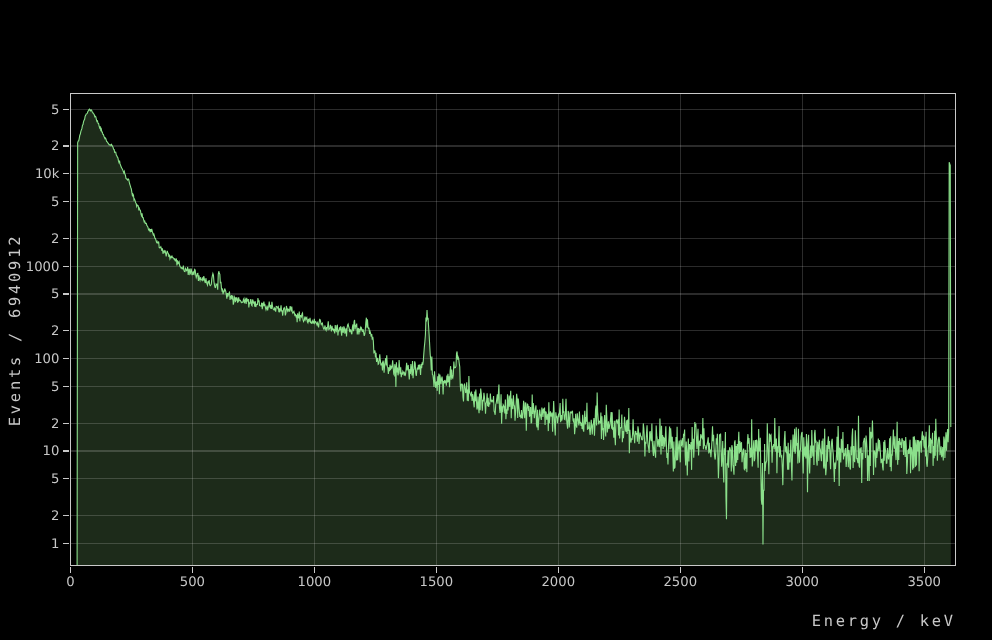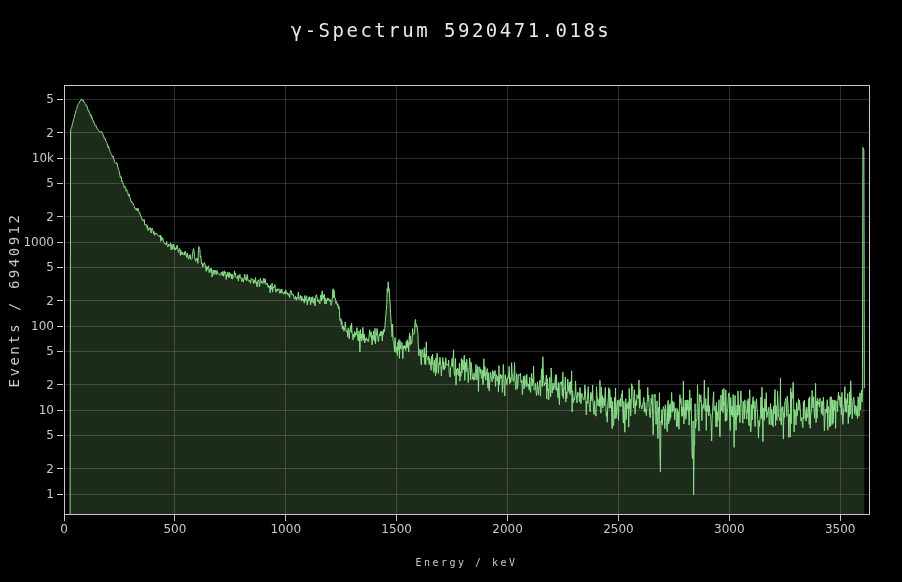--- a/index.html
+++ b/index.html
@@ -1,34 +1,33 @@
 <!DOCTYPE html>
 <html><head>
 <meta charset="utf-8">
 <style>
   html,body{margin:0;padding:0;background:#000;}
   .stage{position:relative;width:902px;height:582px;background:#000;overflow:hidden;
          font-family:"DejaVu Sans",sans-serif;}
   .chart-title{position:absolute;top:19px;left:0;width:902px;text-align:center;
          font-family:"DejaVu Sans Mono",monospace;font-size:19px;letter-spacing:2.5px;
          color:#e9e9e9;white-space:nowrap;}
-  .xlabel{position:absolute;top:557px;left:64px;width:805px;text-align:center;
-         font-family:"DejaVu Sans Mono",monospace;font-size:10px;letter-spacing:2.5px;
+  .xlabel{position:absolute;top:557px;left:64px;width:805px;text-align:right;
+         font-family:"DejaVu Sans Mono",monospace;font-size:14px;letter-spacing:2.5px;
          color:#c8c8c8;white-space:nowrap;}
   .ylabel{position:absolute;left:14px;top:300px;
          transform:translate(-50%,-50%) rotate(-90deg);white-space:nowrap;
          font-family:"DejaVu Sans Mono",monospace;font-size:14px;letter-spacing:2.5px;
          color:#c8c8c8;}
   svg{position:absolute;left:0;top:0;}
 </style>
 </head>
 <body>
 
 <div class="stage">
-  <div class="chart-title">γ-Spectrum 5920471.018s</div>
   <svg id="plot-svg" width="902" height="582" viewBox="0 0 902 582">
       <g>
         <path d="M70.10 514L70.10 511.44L70.59 129.78L71.07 128.25L71.56 127.99L72.05 125.72L72.54 122.85L73.03 121.93L73.51 119.41L74.00 118.11L74.49 116.75L74.98 113.86L75.47 113.20L75.95 110.52L76.44 109.28L76.93 108.41L77.42 105.58L77.90 104.87L78.39 103.57L78.88 103.44L79.37 103.00L79.86 101.44L80.34 100.75L80.83 99.60L81.32 99.26L81.81 100.28L82.30 100.71L82.78 99.76L83.27 100.04L83.76 101.68L84.25 102.03L84.73 103.14L85.22 103.61L85.71 104.32L86.20 106.21L86.69 105.77L87.17 106.39L87.66 108.87L88.15 110.49L88.64 109.99L89.13 112.16L89.61 112.25L90.10 114.67L90.59 116.11L91.08 114.75L91.57 118.13L92.05 117.22L92.54 119.96L93.03 119.96L93.52 122.09L94.00 122.18L94.49 123.96L94.98 125.06L95.47 126.13L95.96 125.52L96.44 126.64L96.93 128.69L97.42 128.83L97.91 129.67L98.40 130.34L98.88 130.98L99.37 131.81L99.86 131.65L100.35 131.63L100.83 132.40L101.32 131.37L101.81 132.15L102.30 132.91L102.79 133.97L103.27 135.80L103.76 135.95L104.25 138.54L104.74 138.28L105.23 138.36L105.71 140.92L106.20 141.64L106.69 142.81L107.18 143.38L107.67 146.03L108.15 147.56L108.64 146.02L109.13 148.99L109.62 150.15L110.10 151.66L110.59 152.81L111.08 153.43L111.57 154.43L112.06 155.82L112.54 157.15L113.03 155.83L113.52 158.11L114.01 159.29L114.50 162.16L114.98 162.40L115.47 163.09L115.96 163.71L116.45 162.65L116.93 162.87L117.42 165.01L117.91 167.29L118.40 168.81L118.89 170.48L119.37 171.75L119.86 174.92L120.35 177.72L120.84 176.50L121.33 177.40L121.81 181.81L122.30 181.03L122.79 182.31L123.28 184.32L123.77 184.86L124.25 187.63L124.74 186.29L125.23 186.82L125.72 187.29L126.20 191.30L126.69 189.61L127.18 190.85L127.67 191.36L128.16 194.71L128.64 196.02L129.13 193.91L129.62 197.72L130.11 197.78L130.60 199.86L131.08 201.61L131.57 201.01L132.06 203.09L132.55 202.85L133.03 203.04L133.52 205.21L134.01 205.48L134.50 206.58L134.99 208.72L135.47 209.40L135.96 208.43L136.45 210.18L136.94 208.34L137.43 210.81L137.91 208.15L138.40 210.16L138.89 211.81L139.38 213.42L139.87 212.80L140.35 214.55L140.84 216.69L141.33 216.74L141.82 218.48L142.30 220.24L142.79 219.40L143.28 220.97L143.77 220.99L144.26 219.52L144.74 225.07L145.23 225.34L145.72 225.01L146.21 224.35L146.70 225.79L147.18 228.14L147.67 225.69L148.16 230.71L148.65 229.09L149.13 228.06L149.62 229.27L150.11 227.65L150.60 230.39L151.09 233.03L151.57 230.16L152.06 228.02L152.55 229.90L153.04 230.45L153.53 233.67L154.01 231.47L154.50 235.35L154.99 234.13L155.48 232.98L155.97 234.09L156.45 233.06L156.94 234.24L157.43 234.25L157.92 234.83L158.40 235.92L158.89 235.36L159.38 237.06L159.87 236.47L160.36 234.99L160.84 241.34L161.33 236.59L161.82 239.98L162.31 238.68L162.80 237.84L163.28 241.12L163.77 242.53L164.26 242.83L164.75 244.06L165.23 243.38L165.72 243.58L166.21 244.92L166.70 241.52L167.19 245.58L167.67 246.82L168.16 246.90L168.65 243.99L169.14 244.89L169.63 246.07L170.11 245.44L170.60 242.70L171.09 249.88L171.58 246.07L172.07 244.27L172.55 249.32L173.04 248.83L173.53 244.03L174.02 245.29L174.50 250.11L174.99 248.28L175.48 249.93L175.97 247.65L176.46 248.79L176.94 244.94L177.43 245.43L177.92 249.86L178.41 252.39L178.90 250.89L179.38 248.66L179.87 248.55L180.36 255.33L180.85 250.39L181.33 253.62L181.82 254.97L182.31 252.04L182.80 253.94L183.29 254.31L183.77 254.93L184.26 252.16L184.75 255.11L185.24 251.08L185.73 253.27L186.21 255.98L186.70 257.30L187.19 252.91L187.68 256.32L188.17 258.02L188.65 259.22L189.14 255.44L189.63 257.50L190.12 254.56L190.60 258.98L191.09 259.63L191.58 259.16L192.07 258.52L192.56 253.34L193.04 250.76L193.53 248.68L194.02 250.16L194.51 256.13L195.00 258.95L195.48 261.20L195.97 261.33L196.46 258.20L196.95 258.80L197.43 258.42L197.92 263.33L198.41 249.37L198.90 246.59L199.39 248.50L199.87 249.49L200.36 257.52L200.85 256.27L201.34 262.04L201.83 264.20L202.31 263.30L202.80 267.38L203.29 264.82L203.78 265.13L204.27 262.31L204.75 263.71L205.24 264.90L205.73 267.58L206.22 271.43L206.70 266.48L207.19 269.64L207.68 267.54L208.17 266.38L208.66 265.68L209.14 272.61L209.63 269.66L210.12 270.60L210.61 268.31L211.10 272.52L211.58 268.57L212.07 277.01L212.56 274.81L213.05 269.93L213.53 270.97L214.02 274.64L214.51 270.23L215.00 272.05L215.49 270.53L215.97 274.63L216.46 274.43L216.95 270.30L217.44 273.35L217.93 272.89L218.41 273.02L218.90 273.94L219.39 275.06L219.88 274.62L220.37 274.85L220.85 274.63L221.34 272.05L221.83 273.24L222.32 275.73L222.80 271.45L223.29 272.58L223.78 276.31L224.27 270.75L224.76 273.69L225.24 273.21L225.73 271.90L226.22 279.52L226.71 274.78L227.20 276.39L227.68 272.34L228.17 272.44L228.66 277.30L229.15 277.93L229.63 272.31L230.12 273.51L230.61 276.10L231.10 274.21L231.59 278.71L232.07 273.91L232.56 279.15L233.05 277.24L233.54 276.52L234.03 276.71L234.51 270.87L235.00 274.50L235.49 273.11L235.98 277.77L236.47 278.01L236.95 278.20L237.44 278.34L237.93 275.19L238.42 281.10L238.90 276.50L239.39 277.32L239.88 274.22L240.37 277.52L240.86 277.07L241.34 279.59L241.83 281.53L242.32 280.01L242.81 277.87L243.30 282.17L243.78 279.72L244.27 278.35L244.76 274.14L245.25 279.01L245.73 279.66L246.22 277.23L246.71 280.80L247.20 274.46L247.69 278.06L248.17 280.42L248.66 281.27L249.15 281.76L249.64 280.08L250.13 281.12L250.61 283.32L251.10 278.51L251.59 278.59L252.08 279.00L252.57 280.19L253.05 279.19L253.54 283.85L254.03 280.27L254.52 282.84L255.00 281.83L255.49 277.49L255.98 283.21L256.47 282.01L256.96 286.90L257.44 283.05L257.93 280.41L258.42 279.74L258.91 281.11L259.40 286.80L259.88 284.86L260.37 278.12L260.86 280.41L261.35 282.58L261.83 280.94L262.32 281.16L262.81 283.53L263.30 281.91L263.79 278.30L264.27 280.17L264.76 283.18L265.25 278.74L265.74 283.58L266.23 284.80L266.71 283.91L267.20 283.06L267.69 284.90L268.18 287.29L268.67 285.35L269.15 287.63L269.64 286.37L270.13 292.87L270.62 284.83L271.10 288.19L271.59 289.41L272.08 283.17L272.57 292.12L273.06 286.80L273.54 286.93L274.03 288.02L274.52 285.43L275.01 284.56L275.50 290.83L275.98 292.27L276.47 291.18L276.96 289.07L277.45 290.68L277.93 288.75L278.42 289.72L278.91 288.75L279.40 292.54L279.89 293.42L280.37 289.74L280.86 292.90L281.35 291.19L281.84 288.87L282.33 293.04L282.81 292.42L283.30 293.99L283.79 293.86L284.28 291.60L284.77 292.79L285.25 294.21L285.74 289.77L286.23 293.50L286.72 292.37L287.20 292.61L287.69 294.02L288.18 295.32L288.67 293.47L289.16 295.03L289.64 297.66L290.13 292.89L290.62 290.37L291.11 290.67L291.60 293.27L292.08 295.07L292.57 294.17L293.06 293.75L293.55 296.41L294.03 298.43L294.52 299.26L295.01 298.06L295.50 295.89L295.99 299.50L296.47 300.42L296.96 297.24L297.45 298.69L297.94 296.19L298.43 292.01L298.91 299.57L299.40 299.28L299.89 298.09L300.38 295.40L300.87 298.77L301.35 301.23L301.84 296.17L302.33 299.93L302.82 298.43L303.30 301.16L303.79 299.14L304.28 303.08L304.77 295.52L305.26 300.39L305.74 301.08L306.23 296.17L306.72 295.81L307.21 304.99L307.70 299.76L308.18 301.38L308.67 297.64L309.16 300.06L309.65 296.70L310.13 301.09L310.62 305.09L311.11 297.11L311.60 301.29L312.09 302.56L312.57 296.71L313.06 298.15L313.55 303.25L314.04 301.11L314.53 298.42L315.01 305.94L315.50 298.30L315.99 295.49L316.48 294.61L316.97 296.93L317.45 298.22L317.94 301.89L318.43 299.76L318.92 299.91L319.40 302.74L319.89 303.92L320.38 297.24L320.87 294.97L321.36 301.14L321.84 292.72L322.33 290.84L322.82 299.41L323.31 295.36L323.80 297.36L324.28 294.17L324.77 304.09L325.26 299.51L325.75 298.16L326.23 303.95L326.72 300.09L327.21 300.99L327.70 297.93L328.19 299.24L328.67 298.26L329.16 301.01L329.65 301.34L330.14 299.28L330.63 302.65L331.11 305.29L331.60 303.82L332.09 299.50L332.58 292.92L333.07 288.78L333.55 297.91L334.04 290.22L334.53 297.09L335.02 298.63L335.50 298.40L335.99 303.57L336.48 301.47L336.97 303.05L337.46 306.03L337.94 303.79L338.43 308.73L338.92 306.27L339.41 310.38L339.90 320.68L340.38 320.35L340.87 318.59L341.36 324.99L341.85 320.73L342.33 329.05L342.82 325.73L343.31 325.92L343.80 331.13L344.29 330.59L344.77 327.65L345.26 322.08L345.75 327.66L346.24 331.70L346.73 331.54L347.21 330.54L347.70 336.79L348.19 327.79L348.68 330.24L349.17 338.81L349.65 332.38L350.14 328.49L350.63 325.52L351.12 332.30L351.60 323.08L352.09 333.09L352.58 334.31L353.07 339.87L353.56 333.95L354.04 337.47L354.53 331.52L355.02 336.48L355.51 332.66L356.00 335.03L356.48 332.84L356.97 327.63L357.46 333.76L357.95 340.12L358.43 341.09L358.92 331.05L359.41 333.78L359.90 351.85L360.39 329.38L360.87 338.65L361.36 334.09L361.85 341.18L362.34 338.32L362.83 327.39L363.31 334.10L363.80 340.25L364.29 333.92L364.78 342.94L365.27 338.78L365.75 340.68L366.24 337.49L366.73 338.35L367.22 340.26L367.70 339.09L368.19 341.84L368.68 340.17L369.17 335.45L369.66 329.84L370.14 336.67L370.63 334.24L371.12 331.76L371.61 338.92L372.10 344.92L372.58 335.38L373.07 339.97L373.56 330.87L374.05 335.43L374.53 341.27L375.02 328.31L375.51 343.79L376.00 336.42L376.49 335.56L376.97 328.47L377.46 330.40L377.95 339.20L378.44 341.66L378.93 337.27L379.41 334.24L379.90 336.03L380.39 331.59L380.88 335.90L381.37 331.37L381.85 333.99L382.34 340.95L382.83 330.91L383.32 334.62L383.80 329.39L384.29 331.77L384.78 328.58L385.27 321.67L385.76 315.59L386.24 310.67L386.73 304.51L387.22 288.64L387.71 292.36L388.20 281.87L388.68 290.49L389.17 288.83L389.66 297.22L390.15 304.94L390.63 313.92L391.12 322.39L391.61 327.15L392.10 336.74L392.59 324.06L393.07 340.38L393.56 341.14L394.05 345.07L394.54 351.76L395.03 337.57L395.51 344.55L396.00 352.57L396.49 348.04L396.98 346.85L397.47 355.32L397.95 342.05L398.44 350.06L398.93 339.52L399.42 358.32L399.90 340.44L400.39 344.44L400.88 349.25L401.37 344.73L401.86 342.40L402.34 347.07L402.83 358.58L403.32 346.15L403.81 348.52L404.30 345.42L404.78 348.30L405.27 345.88L405.76 350.59L406.25 341.48L406.73 347.81L407.22 339.77L407.71 347.42L408.20 342.07L408.69 352.11L409.17 337.47L409.66 332.88L410.15 345.15L410.64 335.87L411.13 342.93L411.61 343.81L412.10 340.81L412.59 328.62L413.08 334.42L413.57 334.35L414.05 334.20L414.54 332.75L415.03 321.46L415.52 319.47L416.00 327.04L416.49 324.54L416.98 325.95L417.47 330.03L417.96 333.52L418.44 350.62L418.93 355.94L419.42 349.39L419.91 349.13L420.40 349.82L420.88 360.77L421.37 364.97L421.86 350.14L422.35 349.37L422.83 352.92L423.32 357.31L423.81 355.56L424.30 347.61L424.79 364.28L425.27 354.14L425.76 364.67L426.25 341.83L426.74 355.89L427.23 357.48L427.71 358.44L428.20 360.28L428.69 355.89L429.18 364.50L429.67 358.27L430.15 360.33L430.64 366.63L431.13 370.30L431.62 355.98L432.10 364.86L432.59 354.19L433.08 362.45L433.57 372.33L434.06 370.61L434.54 360.37L435.03 370.61L435.52 375.74L436.01 357.72L436.50 372.91L436.98 353.19L437.47 357.25L437.96 363.50L438.45 373.43L438.93 363.34L439.42 364.86L439.91 357.17L440.40 360.63L440.89 366.55L441.37 376.06L441.86 366.97L442.35 365.11L442.84 357.62L443.33 369.31L443.81 361.66L444.30 370.01L444.79 365.93L445.28 367.59L445.77 357.67L446.25 364.11L446.74 365.02L447.23 363.98L447.72 364.59L448.20 365.83L448.69 360.09L449.18 373.74L449.67 374.80L450.16 377.12L450.64 367.86L451.13 366.34L451.62 362.51L452.11 358.38L452.60 367.06L453.08 357.50L453.57 349.65L454.06 370.37L454.55 375.47L455.03 370.26L455.52 358.44L456.01 385.16L456.50 369.37L456.99 374.74L457.47 367.96L457.96 368.98L458.45 370.18L458.94 375.81L459.43 363.25L459.91 381.09L460.40 372.07L460.89 376.38L461.38 358.46L461.87 373.15L462.35 367.25L462.84 359.59L463.33 369.85L463.82 363.32L464.30 355.19L464.79 380.29L465.28 362.23L465.77 370.56L466.26 371.78L466.74 359.24L467.23 367.95L467.72 369.28L468.21 382.53L468.70 375.50L469.18 366.74L469.67 358.01L470.16 362.79L470.65 379.96L471.13 362.34L471.62 367.77L472.11 373.65L472.60 378.94L473.09 377.17L473.57 380.43L474.06 372.78L474.55 379.50L475.04 379.92L475.53 373.37L476.01 364.43L476.50 373.42L476.99 380.13L477.48 366.34L477.97 366.39L478.45 391.56L478.94 372.63L479.43 366.91L479.92 368.05L480.40 373.69L480.89 369.19L481.38 378.35L481.87 377.98L482.36 369.99L482.84 384.90L483.33 383.69L483.82 358.74L484.31 376.38L484.80 366.30L485.28 371.62L485.77 380.22L486.26 375.03L486.75 371.71L487.23 368.55L487.72 386.36L488.21 388.41L488.70 372.53L489.19 391.10L489.67 382.99L490.16 378.72L490.65 372.30L491.14 376.27L491.63 378.70L492.11 381.79L492.60 370.56L493.09 373.26L493.58 379.09L494.07 371.43L494.55 375.58L495.04 370.45L495.53 386.43L496.02 374.45L496.50 374.72L496.99 381.13L497.48 381.04L497.97 376.19L498.46 391.92L498.94 365.60L499.43 384.74L499.92 378.16L500.41 374.03L500.90 378.59L501.38 377.30L501.87 375.05L502.36 392.52L502.85 378.39L503.33 364.46L503.82 375.88L504.31 388.28L504.80 395.85L505.29 374.79L505.77 379.20L506.26 378.79L506.75 384.78L507.24 380.91L507.73 377.22L508.21 378.16L508.70 373.83L509.19 366.34L509.68 383.77L510.17 377.40L510.65 382.42L511.14 380.30L511.63 362.57L512.12 374.85L512.60 374.56L513.09 381.19L513.58 381.53L514.07 374.25L514.56 362.50L515.04 380.78L515.53 385.92L516.02 389.77L516.51 373.59L517.00 375.49L517.48 388.51L517.97 383.14L518.46 374.70L518.95 374.51L519.43 375.39L519.92 374.41L520.41 373.33L520.90 381.90L521.39 383.11L521.87 380.31L522.36 394.65L522.85 389.20L523.34 376.20L523.83 386.67L524.31 388.78L524.80 375.63L525.29 380.90L525.78 382.86L526.27 386.69L526.75 374.22L527.24 384.93L527.73 383.48L528.22 387.14L528.70 384.28L529.19 390.03L529.68 377.11L530.17 390.50L530.66 392.41L531.14 381.05L531.63 373.50L532.12 385.86L532.61 379.15L533.10 383.34L533.58 366.20L534.07 390.25L534.56 389.91L535.05 389.39L535.53 383.36L536.02 390.81L536.51 395.45L537.00 388.37L537.49 381.68L537.97 388.24L538.46 395.05L538.95 386.13L539.44 385.56L539.93 380.03L540.41 396.20L540.90 385.26L541.39 372.75L541.88 368.69L542.37 386.76L542.85 356.74L543.34 374.30L543.83 380.82L544.32 385.92L544.80 383.00L545.29 383.03L545.78 384.03L546.27 375.09L546.76 399.06L547.24 378.46L547.73 390.96L548.22 389.03L548.71 399.92L549.20 383.83L549.68 377.25L550.17 390.37L550.66 396.83L551.15 368.01L551.63 378.13L552.12 393.11L552.61 387.95L553.10 383.03L553.59 389.99L554.07 387.89L554.56 385.36L555.05 380.68L555.54 374.66L556.03 389.71L556.51 374.90L557.00 390.93L557.49 388.53L557.98 397.89L558.47 382.54L558.95 396.62L559.44 404.78L559.93 383.09L560.42 382.03L560.90 383.67L561.39 384.55L561.88 381.21L562.37 395.96L562.86 372.24L563.34 398.53L563.83 388.81L564.32 389.08L564.81 388.14L565.30 376.94L565.78 402.08L566.27 391.75L566.76 398.45L567.25 391.02L567.73 378.90L568.22 384.52L568.71 391.27L569.20 392.46L569.69 381.98L570.17 394.55L570.66 381.30L571.15 391.84L571.64 370.83L572.13 412.06L572.61 390.72L573.10 399.18L573.59 402.45L574.08 398.53L574.57 399.96L575.05 394.57L575.54 381.09L576.03 394.19L576.52 397.00L577.00 402.89L577.49 392.16L577.98 392.19L578.47 395.23L578.96 393.78L579.44 401.62L579.93 387.48L580.42 390.89L580.91 403.71L581.40 397.52L581.88 393.29L582.37 396.32L582.86 396.63L583.35 399.57L583.83 399.84L584.32 399.01L584.81 384.91L585.30 389.30L585.79 397.66L586.27 414.93L586.76 401.53L587.25 403.48L587.74 393.96L588.23 386.61L588.71 399.51L589.20 404.57L589.69 407.61L590.18 411.79L590.67 392.66L591.15 392.45L591.64 399.34L592.13 400.93L592.62 384.94L593.10 402.53L593.59 410.25L594.08 414.50L594.57 400.79L595.06 409.34L595.54 412.36L596.03 416.15L596.52 386.75L597.01 395.82L597.50 399.21L597.98 406.04L598.47 402.09L598.96 399.18L599.45 406.50L599.93 380.37L600.42 395.04L600.91 413.24L601.40 387.09L601.89 405.32L602.37 395.57L602.86 408.08L603.35 397.83L603.84 398.37L604.33 406.02L604.81 398.06L605.30 387.52L605.79 403.57L606.28 416.27L606.77 411.86L607.25 422.24L607.74 404.90L608.23 397.65L608.72 387.65L609.20 408.32L609.69 389.24L610.18 396.88L610.67 407.69L611.16 397.06L611.64 412.16L612.13 428.69L612.62 401.39L613.11 425.98L613.60 424.80L614.08 413.18L614.57 397.39L615.06 418.65L615.55 388.00L616.03 418.27L616.52 411.66L617.01 404.60L617.50 400.43L617.99 412.12L618.47 420.32L618.96 399.81L619.45 405.66L619.94 403.49L620.43 398.34L620.91 406.76L621.40 394.27L621.89 396.13L622.38 390.40L622.87 413.74L623.35 423.17L623.84 401.32L624.33 413.00L624.82 432.21L625.30 410.07L625.79 398.64L626.28 419.56L626.77 403.72L627.26 406.11L627.74 408.79L628.23 401.77L628.72 427.15L629.21 388.27L629.70 408.64L630.18 398.94L630.67 416.13L631.16 405.27L631.65 383.72L632.13 387.07L632.62 386.22L633.11 397.96L633.60 408.11L634.09 397.93L634.57 389.74L635.06 414.13L635.55 402.90L636.04 400.64L636.53 405.42L637.01 394.71L637.50 396.40L637.99 397.85L638.48 398.64L638.97 380.12L639.45 408.31L639.94 389.38L640.43 404.70L640.92 404.89L641.40 407.21L641.89 408.95L642.38 405.92L642.87 403.62L643.36 400.99L643.84 397.46L644.33 412.31L644.82 402.49L645.31 411.34L645.80 408.77L646.28 415.56L646.77 408.85L647.26 399.56L647.75 387.46L648.23 401.09L648.72 395.36L649.21 407.24L649.70 415.23L650.19 417.77L650.67 411.90L651.16 398.46L651.65 404.09L652.14 394.39L652.63 415.37L653.11 434.72L653.60 421.65L654.09 394.77L654.58 396.96L655.07 394.18L655.55 409.66L656.04 424.36L656.53 416.70L657.02 400.88L657.50 425.82L657.99 438.62L658.48 407.40L658.97 413.64L659.46 392.80L659.94 451.91L660.43 472.09L660.92 421.04L661.41 423.13L661.90 409.33L662.38 425.13L662.87 411.10L663.36 406.56L663.85 408.39L664.33 409.82L664.82 428.67L665.31 404.70L665.80 407.21L666.29 422.40L666.77 425.95L667.26 431.57L667.75 402.41L668.24 400.32L668.73 423.69L669.21 405.45L669.70 420.74L670.19 403.55L670.68 418.11L671.17 403.55L671.65 392.44L672.14 412.34L672.63 400.90L673.12 410.80L673.60 403.41L674.09 402.01L674.58 420.13L675.07 413.69L675.56 409.93L676.04 407.76L676.53 426.47L677.02 427.03L677.51 408.82L678.00 426.07L678.48 411.82L678.97 429.21L679.46 402.41L679.95 394.69L680.43 403.35L680.92 398.15L681.41 406.57L681.90 416.42L682.39 407.08L682.87 415.76L683.36 381.16L683.85 424.01L684.34 417.71L684.83 406.39L685.31 400.16L685.80 419.22L686.29 416.65L686.78 400.00L687.27 410.29L687.75 399.84L688.24 400.98L688.73 414.38L689.22 425.17L689.70 389.94L690.19 410.32L690.68 406.97L691.17 397.89L691.66 429.79L692.14 454.57L692.63 458.77L693.12 420.87L693.61 494.90L694.10 445.57L694.58 445.65L695.07 403.72L695.56 428.25L696.05 421.59L696.53 420.00L697.02 418.73L697.51 384.75L698.00 402.28L698.49 415.53L698.97 431.12L699.46 394.21L699.95 401.71L700.44 395.91L700.93 395.25L701.41 403.84L701.90 420.62L702.39 406.17L702.88 405.58L703.37 403.83L703.85 408.55L704.34 379.96L704.83 403.96L705.32 410.68L705.80 398.70L706.29 430.32L706.78 405.64L707.27 411.65L707.76 401.92L708.24 387.30L708.73 415.76L709.22 405.50L709.71 412.24L710.20 415.22L710.68 414.59L711.17 425.15L711.66 441.03L712.15 418.76L712.63 410.53L713.12 399.07L713.61 391.74L714.10 410.04L714.59 410.88L715.07 405.77L715.56 415.68L716.05 427.02L716.54 402.51L717.03 426.94L717.51 412.21L718.00 420.45L718.49 409.60L718.98 399.71L719.47 423.77L719.95 436.77L720.44 412.98L720.93 394.98L721.42 403.60L721.90 410.67L722.39 389.69L722.88 412.53L723.37 407.70L723.86 388.40L724.34 405.05L724.83 402.75L725.32 421.31L725.81 389.88L726.30 411.82L726.78 420.60L727.27 410.12L727.76 408.63L728.25 397.32L728.73 393.87L729.22 392.67L729.71 417.69L730.20 430.47L730.69 397.55L731.17 409.85L731.66 415.07L732.15 405.89L732.64 416.80L733.13 394.48L733.61 403.52L734.10 447.42L734.59 406.56L735.08 395.33L735.57 420.86L736.05 430.41L736.54 415.27L737.03 405.01L737.52 416.43L738.00 390.96L738.49 406.98L738.98 414.94L739.47 404.94L739.96 422.69L740.44 394.62L740.93 390.85L741.42 401.76L741.91 401.31L742.40 419.21L742.88 423.24L743.37 401.54L743.86 405.94L744.35 418.96L744.83 399.78L745.32 407.12L745.81 408.74L746.30 415.09L746.79 419.24L747.27 400.66L747.76 412.85L748.25 398.74L748.74 424.53L749.23 425.92L749.71 389.76L750.20 421.37L750.69 432.11L751.18 426.14L751.67 404.50L752.15 419.82L752.64 401.74L753.13 396.74L753.62 408.33L754.10 400.93L754.59 415.80L755.08 426.60L755.57 408.92L756.06 401.42L756.54 398.87L757.03 408.35L757.52 412.62L758.01 424.44L758.50 438.18L758.98 420.52L759.47 426.31L759.96 420.14L760.45 413.22L760.93 397.03L761.42 418.62L761.91 387.29L762.40 404.39L762.89 441.72L763.37 407.89L763.86 408.56L764.35 420.38L764.84 399.02L765.33 402.93L765.81 411.48L766.30 392.69L766.79 417.63L767.28 411.99L767.77 414.82L768.25 408.83L768.74 407.33L769.23 424.46L769.72 418.46L770.20 407.86L770.69 403.64L771.18 424.82L771.67 409.02L772.16 412.15L772.64 425.33L773.13 426.80L773.62 405.98L774.11 413.90L774.60 396.84L775.08 389.52L775.57 425.48L776.06 405.58L776.55 418.35L777.03 420.19L777.52 391.22L778.01 401.67L778.50 416.51L778.99 416.72L779.47 418.49L779.96 420.95L780.45 378.04L780.94 423.23L781.43 425.10L781.91 407.49L782.40 411.67L782.89 406.50L783.38 439.07L783.87 411.94L784.35 417.68L784.84 402.11L785.33 400.50L785.82 398.03L786.30 406.04L786.79 416.43L787.28 396.02L787.77 400.96L788.26 409.41L788.74 437.36L789.23 413.94L789.72 417.43L790.21 437.20L790.70 388.33L791.18 423.73L791.67 392.54L792.16 398.55L792.65 396.29L793.13 382.26L793.62 398.32L794.11 431.83L794.60 409.45L795.09 410.46L795.57 412.84L796.06 424.94L796.55 402.60L797.04 416.21L797.53 411.74L798.01 405.87L798.50 398.74L798.99 410.00L799.48 399.97L799.97 404.91L800.45 413.20L800.94 421.13L801.43 417.72L801.92 417.41L802.40 424.64L802.89 427.62L803.38 401.57L803.87 418.96L804.36 400.02L804.84 408.00L805.33 411.90L805.82 421.13L806.31 420.92L806.80 407.25L807.28 414.25L807.77 417.74L808.26 412.61L808.75 398.42L809.23 424.45L809.72 396.68L810.21 428.31L810.70 413.38L811.19 413.59L811.67 402.20L812.16 390.39L812.65 403.96L813.14 407.92L813.63 396.72L814.11 410.94L814.60 418.27L815.09 406.52L815.58 383.35L816.07 422.50L816.55 400.98L817.04 418.20L817.53 398.38L818.02 399.76L818.50 404.40L818.99 402.01L819.48 407.22L819.97 398.35L820.46 400.39L820.94 400.46L821.43 413.61L821.92 401.59L822.41 401.22L822.90 415.46L823.38 397.23L823.87 405.64L824.36 430.89L824.85 421.69L825.33 409.68L825.82 408.92L826.31 412.75L826.80 407.24L827.29 399.73L827.77 430.23L828.26 406.42L828.75 408.65L829.24 413.75L829.73 427.10L830.21 396.94L830.70 425.75L831.19 396.61L831.68 405.14L832.17 424.42L832.65 399.79L833.14 423.16L833.63 406.63L834.12 399.98L834.60 410.46L835.09 400.27L835.58 428.39L836.07 402.60L836.56 401.23L837.04 401.14L837.53 411.62L838.02 397.40L838.51 392.17L839.00 399.91L839.48 395.91L839.97 405.09L840.46 407.40L840.95 396.94L841.43 414.93L841.92 392.40L842.41 421.38L842.90 424.36L843.39 416.14L843.87 407.23L844.36 404.06L844.85 386.71L845.34 411.81L845.83 398.34L846.31 412.31L846.80 399.79L847.29 403.18L847.78 393.33L848.27 423.51L848.75 405.43L849.24 416.67L849.73 391.58L850.22 414.35L850.70 380.79L851.19 397.18L851.68 400.78L852.17 418.82L852.66 407.30L853.14 399.72L853.63 397.04L854.12 400.22L854.61 413.74L855.10 409.52L855.58 405.67L856.07 415.58L856.56 413.09L857.05 406.32L857.53 418.59L858.02 396.82L858.51 399.70L859.00 416.25L859.49 403.28L859.97 392.87L860.46 409.81L860.95 398.08L861.44 390.13L861.93 402.07L862.41 392.53L862.90 147.45L863.39 148.96L863.88 150.21L864.37 388.08L864.37 514Z" fill="#1d2b1a" stroke="none"></path>
       </g>
       <g shape-rendering="crispEdges">
         <line x1="174.88154269972452" x2="174.88154269972452" y1="85" y2="514" stroke="rgba(255,255,255,0.17)" stroke-width="1"></line>
         <line x1="285.76308539944904" x2="285.76308539944904" y1="85" y2="514" stroke="rgba(255,255,255,0.17)" stroke-width="1"></line>
         <line x1="396.6446280991736" x2="396.6446280991736" y1="85" y2="514" stroke="rgba(255,255,255,0.17)" stroke-width="1"></line>
         <line x1="507.5261707988981" x2="507.5261707988981" y1="85" y2="514" stroke="rgba(255,255,255,0.17)" stroke-width="1"></line>
         <line x1="618.4077134986226" x2="618.4077134986226" y1="85" y2="514" stroke="rgba(255,255,255,0.17)" stroke-width="1"></line>

